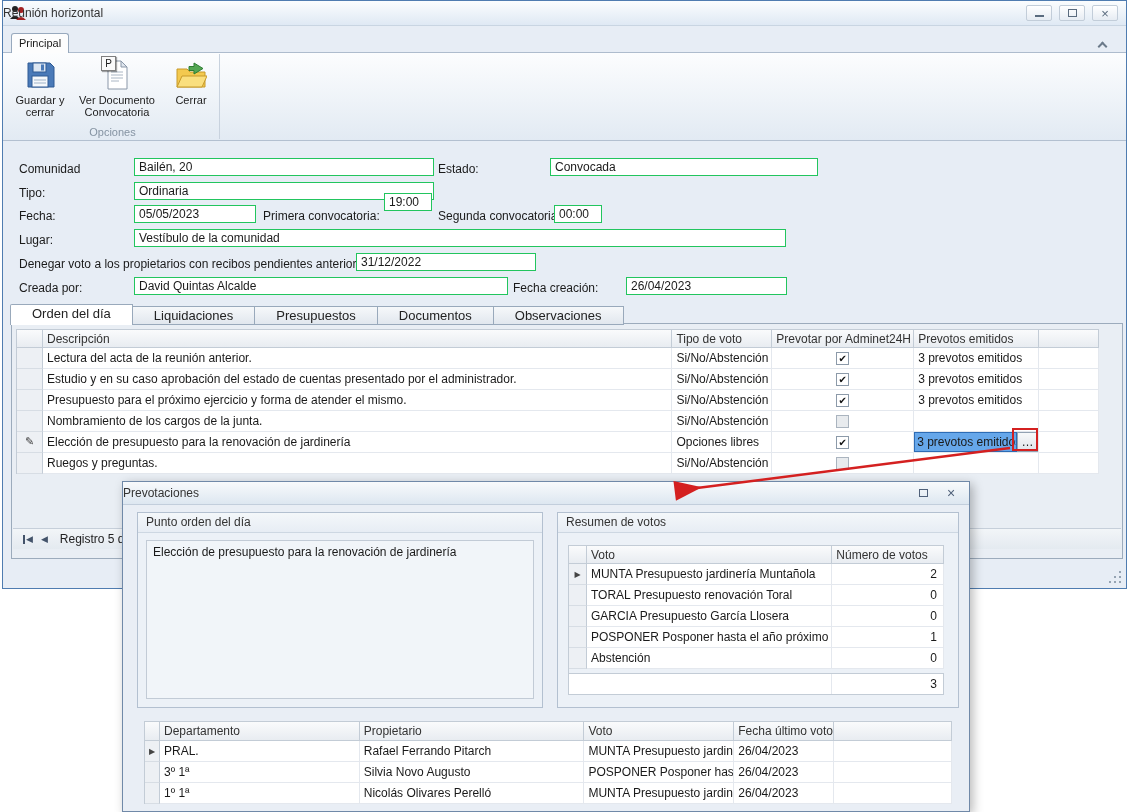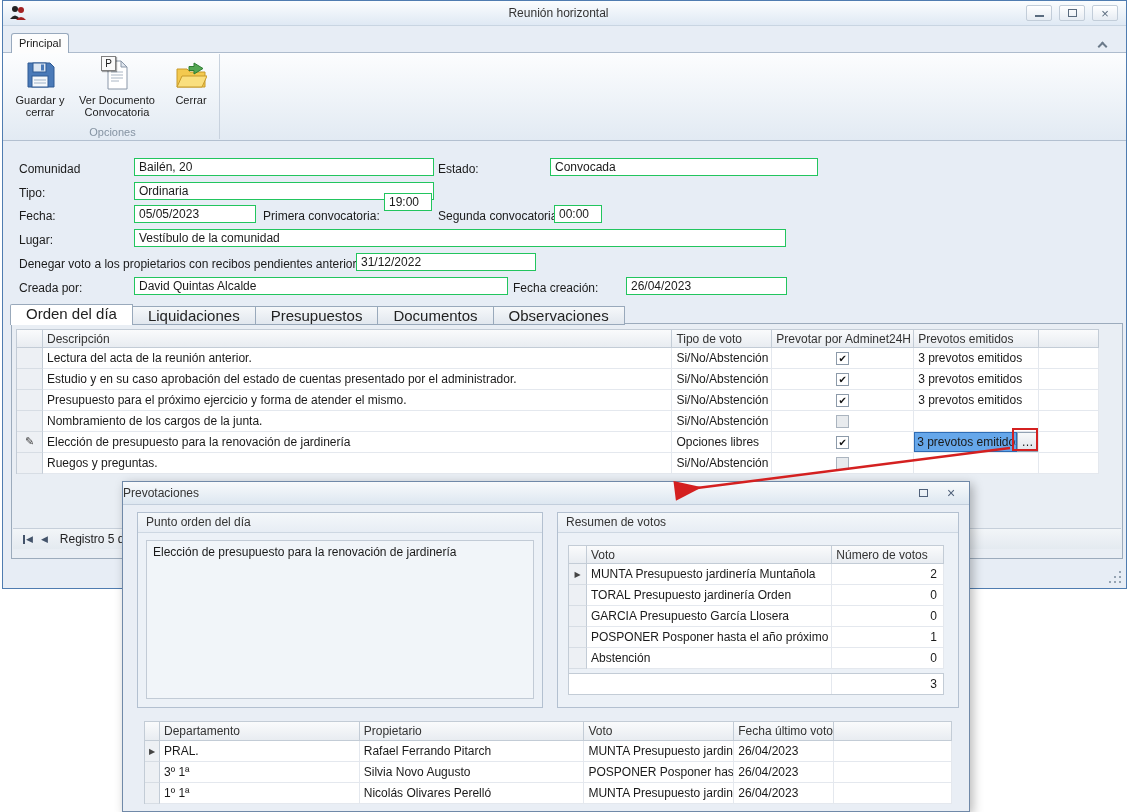--- a/index.html
+++ b/index.html
@@ -2,21 +2,21 @@
 <html><head>
 <meta charset="utf-8">
 <style>
   *{box-sizing:border-box;margin:0;padding:0}
   html,body{width:1131px;height:812px}
   body{position:relative;background:#fff;font-family:"Liberation Sans",sans-serif;font-size:12px;color:#1a1a1a;overflow:hidden}
 
   
   .win{position:absolute;left:2px;top:0;width:1125px;height:589px;background:#e7edf5;border:1px solid #4f7cb0;z-index:10}
   .titlebar{position:absolute;left:0;top:0;right:0;height:25px;background:linear-gradient(#fbfdfe,#dfe9f4);border-bottom:1px solid #c9d5e2}
-  .titlebar .title{position:absolute;left:0;right:12px;top:5px;text-align:center;color:#333}
+  .titlebar .title{position:absolute;left:0;right:12px;top:5px;text-align:left;color:#333}
   .app-icon{position:absolute;left:6px;top:3px;width:18px;height:18px}
   .win-controls{position:absolute;right:8px;top:4px;display:flex;gap:7px}
   .wc{width:26px;height:16px;border:1px solid #c2cdd9;border-radius:2px;background:linear-gradient(#ffffff,#e6ecf3);display:flex;align-items:center;justify-content:center;color:#555;cursor:default}
   .wc .minbar{width:9px;height:2px;background:#5a6b7e;margin-top:6px}
   .wc .sq{width:9px;height:8px;border:1.5px solid #5a6b7e}
   .wc.close-glyph{font-size:13px;line-height:13px;color:#5a6b7e}
 
   
   .ribbon{position:absolute;left:0;top:25px;right:0;height:115px}
   .ribbon-tab{position:absolute;left:8px;top:7px;width:58px;height:20px;background:#fdfdfd;border:1px solid #98a9bd;border-bottom:none;border-radius:3px 3px 0 0;text-align:center;line-height:18px;font-size:11px;z-index:2}
@@ -28,21 +28,21 @@
   .rbtn{position:absolute;top:3px;display:flex;flex-direction:column;align-items:center;padding-top:2px;height:68px;border-radius:3px;cursor:default}
   .rbtn .lbl{font-size:11px;line-height:12px;text-align:center;color:#222;margin-top:3px}
   .keytip{position:absolute;left:98px;top:55px;width:15px;height:15px;background:#fafafa;border:1px solid #7f7f7f;box-shadow:1px 1px 1px rgba(0,0,0,.35);font-size:10px;text-align:center;line-height:13px;z-index:5}
 
   
   .flabel{position:absolute;white-space:nowrap;color:#1a1a1a}
   .tb{position:absolute;height:18px;line-height:15px;border:1px solid #22c55e;background:#fff;padding:1px 4px;white-space:nowrap;overflow:hidden}
 
   
   .tabs{position:absolute;left:8px;top:303px;height:21px;display:flex;align-items:flex-end;z-index:3}
-  .tab{height:19px;line-height:18px;padding:0 15px;font-size:15px;background:linear-gradient(#f6f8fa,#e1e7ee);border:1px solid #99a9bb;border-left:none;color:#222;cursor:default}
+  .tab{height:19px;line-height:18px;padding:0 21px;font-size:13px;background:linear-gradient(#f6f8fa,#e1e7ee);border:1px solid #99a9bb;border-left:none;color:#222;cursor:default}
   .tab:first-child{border-left:1px solid #99a9bb;border-radius:2px 0 0 0}
   .tab.active{background:#fff;height:21px;border-bottom:none;border-left:1px solid #99a9bb;margin-left:-1px}
 
   
   .gridpanel{position:absolute;left:8px;top:322px;width:1112px;height:236px;border:1px solid #9cabbc;background:#e9eef4}
   .gtable{position:absolute;left:4px;top:5px;width:1083px;border-left:1px solid #c3ccd6}
   .ghead,.grow{display:flex}
   .ghead{height:19px}
   .hd{background:linear-gradient(#fafbfc,#e8ecf1);border-right:1px solid #c3ccd6;border-top:1px solid #c3ccd6;border-bottom:1px solid #c3ccd6;padding:2px 4px;color:#333;white-space:nowrap;overflow:hidden}
   .grow{height:21px;background:#fff}
@@ -320,21 +320,21 @@
         <div class="hd rcol-voto">Voto</div>
         <div class="hd rcol-num">Número de votos</div>
       </div>
       <div class="grow">
         <div class="cell indc rcol-ind"><span class="arrowglyph">▶</span></div>
         <div class="cell rcol-voto">MUNTA Presupuesto jardinería Muntañola</div>
         <div class="cell rcol-num num-cell">2</div>
       </div>
       <div class="grow">
         <div class="cell indc rcol-ind"></div>
-        <div class="cell rcol-voto">TORAL Presupuesto jardinería Orden</div>
+        <div class="cell rcol-voto">TORAL Presupuesto renovación Toral</div>
         <div class="cell rcol-num num-cell">0</div>
       </div>
       <div class="grow">
         <div class="cell indc rcol-ind"></div>
         <div class="cell rcol-voto">GARCIA Presupuesto García Llosera</div>
         <div class="cell rcol-num num-cell">0</div>
       </div>
       <div class="grow">
         <div class="cell indc rcol-ind"></div>
         <div class="cell rcol-voto">POSPONER Posponer hasta el año próximo</div>

